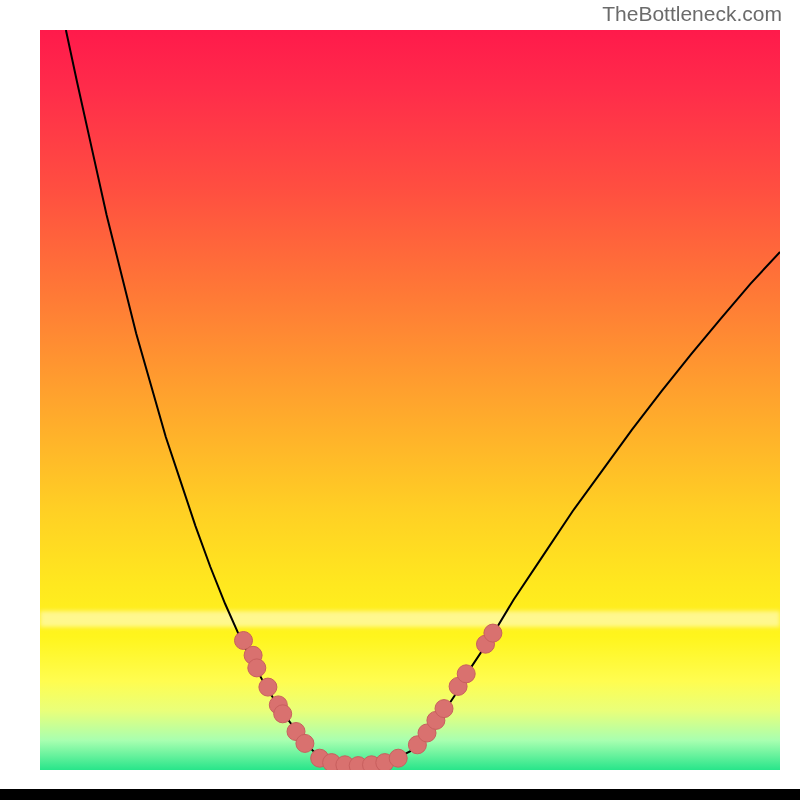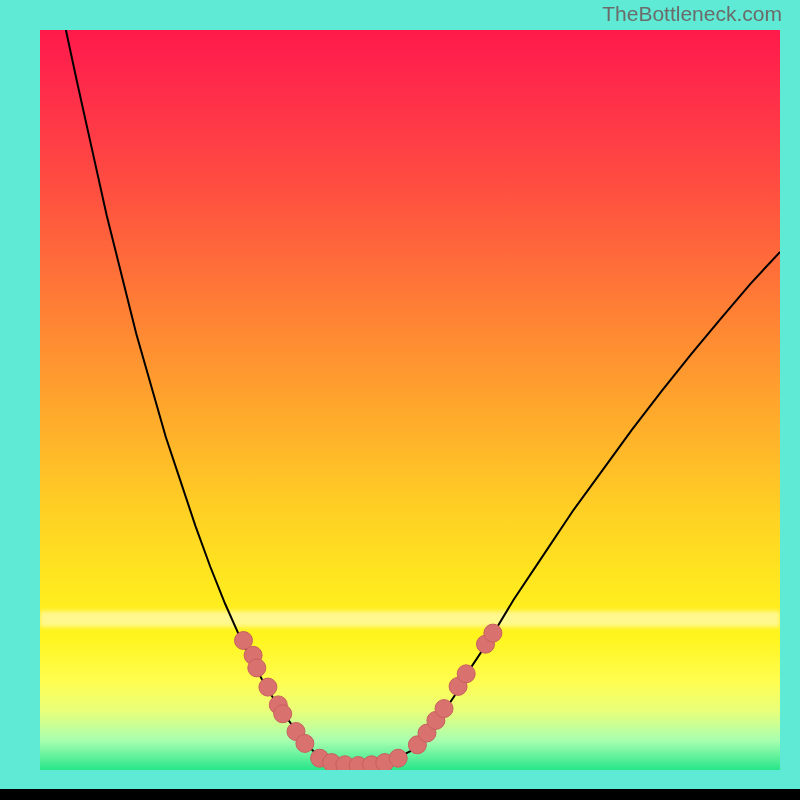--- a/index.html
+++ b/index.html
@@ -10,21 +10,21 @@
     overflow: hidden;
     background: #000;
     font-family: Arial, Helvetica, sans-serif;
   }
   .frame {
     position: absolute;
     left: 0;
     top: 0;
     width: 800px;
     height: 789px;
-    background: #5eead4;
+    background: #ffffff;
   }
   .plot-area {
     position: absolute;
     left: 40px;
     top: 30px;
     width: 740px;
     height: 740px;
     overflow: hidden;
   }
   .gradient-bg {

